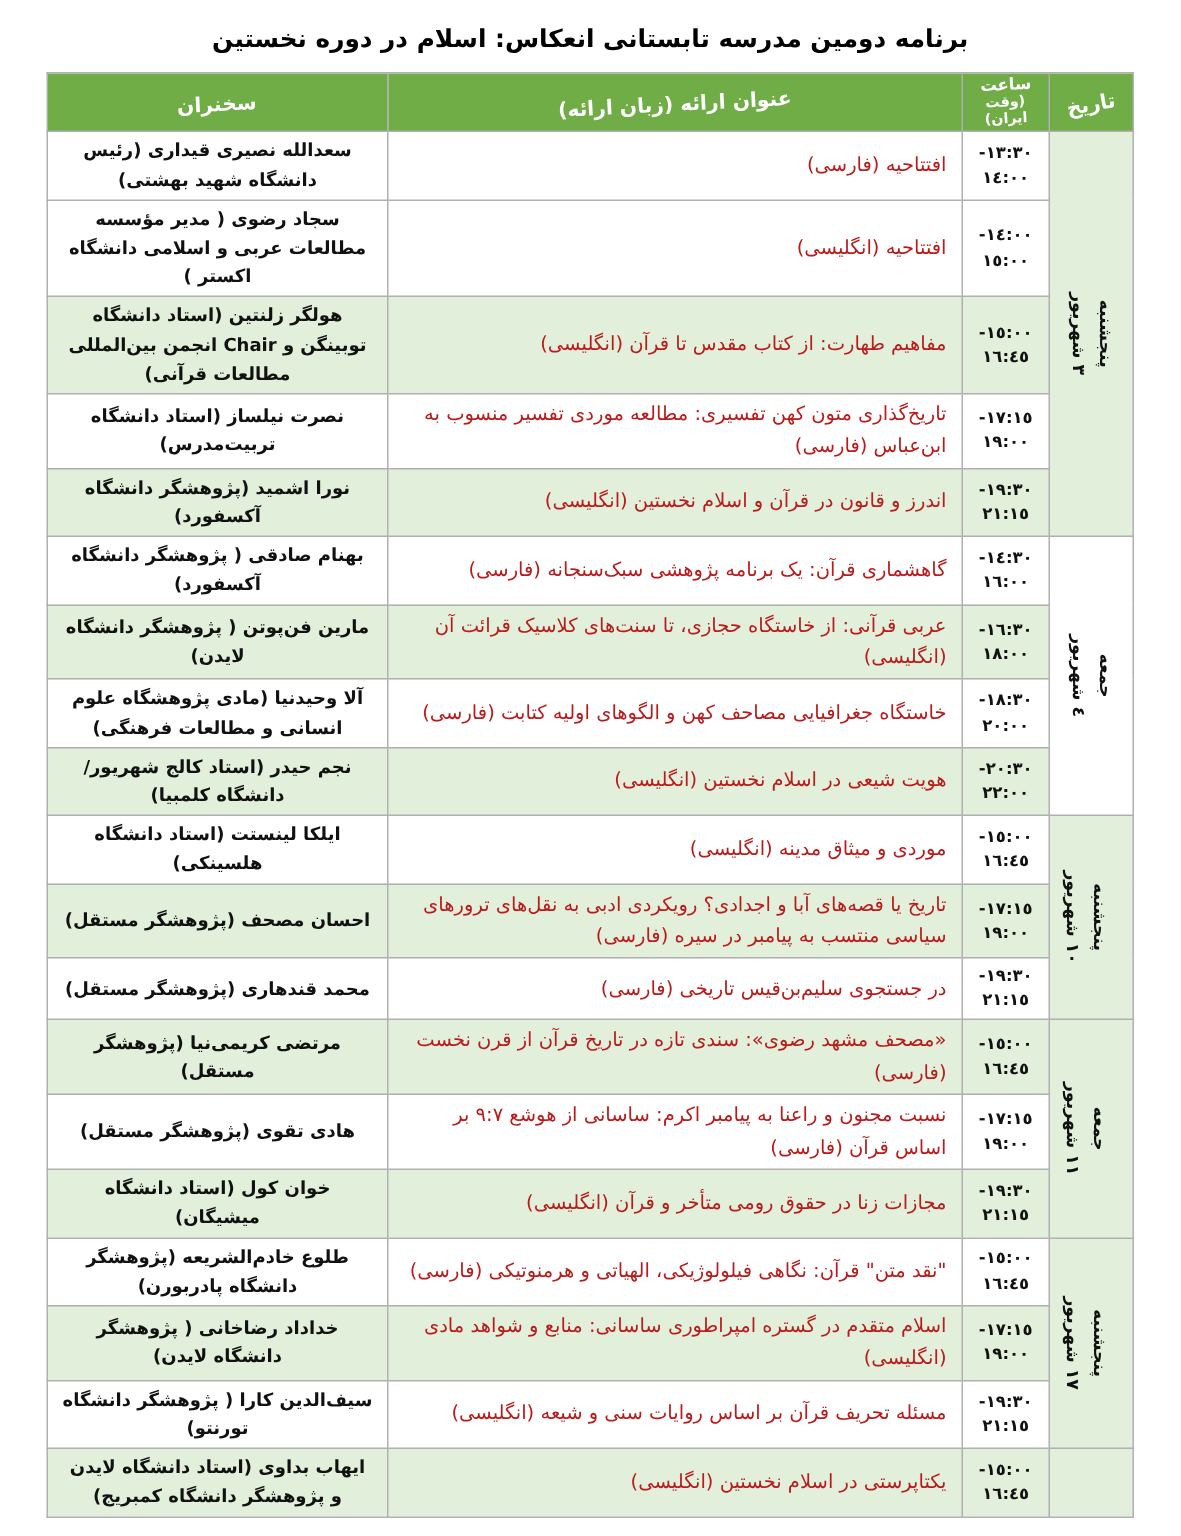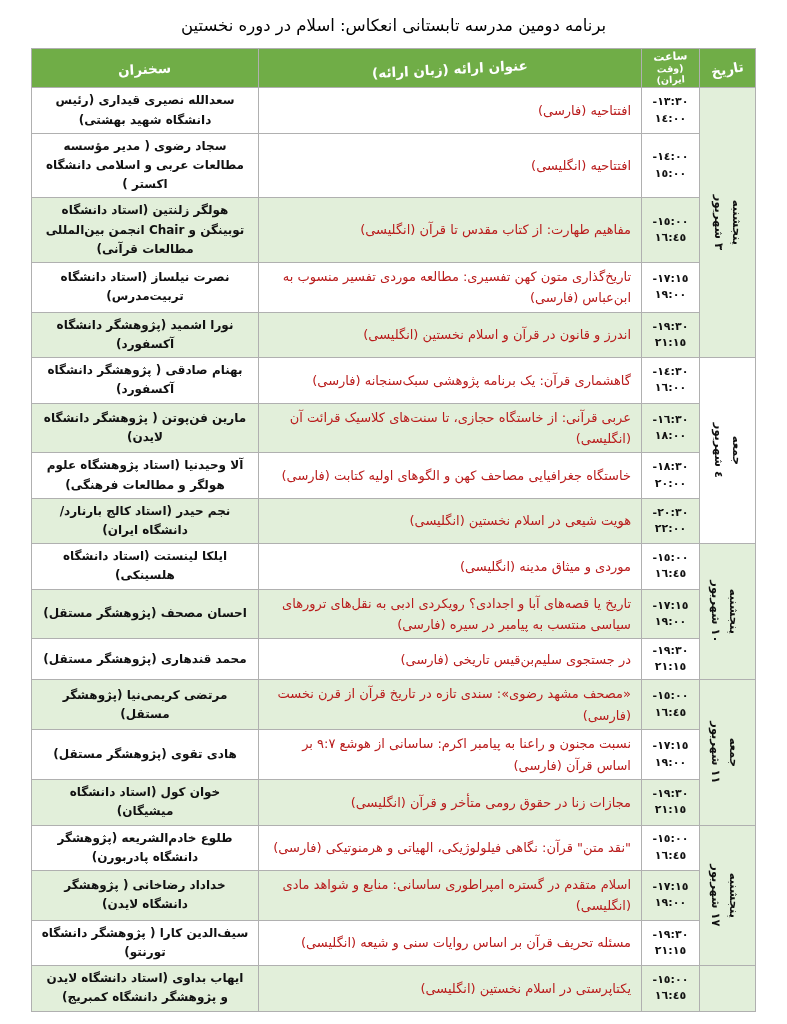--- a/index.html
+++ b/index.html
@@ -12,21 +12,21 @@
   body{
     width:787px;height:1024px;
     background:#ffffff;
     font-family:"DejaVu Sans","Liberation Sans",sans-serif;
     color:var(--ink);
     overflow:hidden;
   }
   .page-title{
     text-align:center;
     font-size:16.5px;
-    font-weight:normal;
+    font-weight:bold;
     padding:16px 10px 13px 10px;
     color:#000;
     border-radius:19px;
   }
   table.schedule{
     border-collapse:collapse;
     width:724px;
     margin:0 auto;
     table-layout:fixed;
   }
@@ -171,29 +171,29 @@
         </td>
         <td class="title-cell">عربی قرآنی: از خاستگاه حجازی، تا سنت‌های کلاسیک قرائت آن (انگلیسی)</td>
         <td class="speaker-cell">مارین فن‌پوتن ( پژوهشگر دانشگاه لایدن)</td>
       </tr>
       <tr>
         <td class="time-cell">
           <div>١٨:٣٠-</div>
           <div>٢٠:٠٠</div>
         </td>
         <td class="title-cell">خاستگاه جغرافیایی مصاحف کهن و الگوهای اولیه کتابت (فارسی)</td>
-        <td class="speaker-cell">آلا وحیدنیا (استاد پژوهشگاه علوم هولگر و مطالعات فرهنگی)</td>
+        <td class="speaker-cell">آلا وحیدنیا (مادی پژوهشگاه علوم انسانی و مطالعات فرهنگی)</td>
       </tr>
       <tr class="shade">
         <td class="time-cell">
           <div>٢٠:٣٠-</div>
           <div>٢٢:٠٠</div>
         </td>
         <td class="title-cell">هویت شیعی در اسلام نخستین (انگلیسی)</td>
-        <td class="speaker-cell">نجم حیدر (استاد کالج بارنارد/دانشگاه ایران)</td>
+        <td class="speaker-cell">نجم حیدر (استاد کالج شهریور/دانشگاه کلمبیا)</td>
       </tr>
       <tr>
         <td class="date-cell shade" rowspan="3"><div class="date-rot"><div>پنجشنبه</div><div>١٠ شهریور</div></div></td>
         <td class="time-cell">
           <div>١٥:٠٠-</div>
           <div>١٦:٤٥</div>
         </td>
         <td class="title-cell">موردی و میثاق مدینه (انگلیسی)</td>
         <td class="speaker-cell">ایلکا لینستت (استاد دانشگاه هلسینکی)</td>
       </tr>

